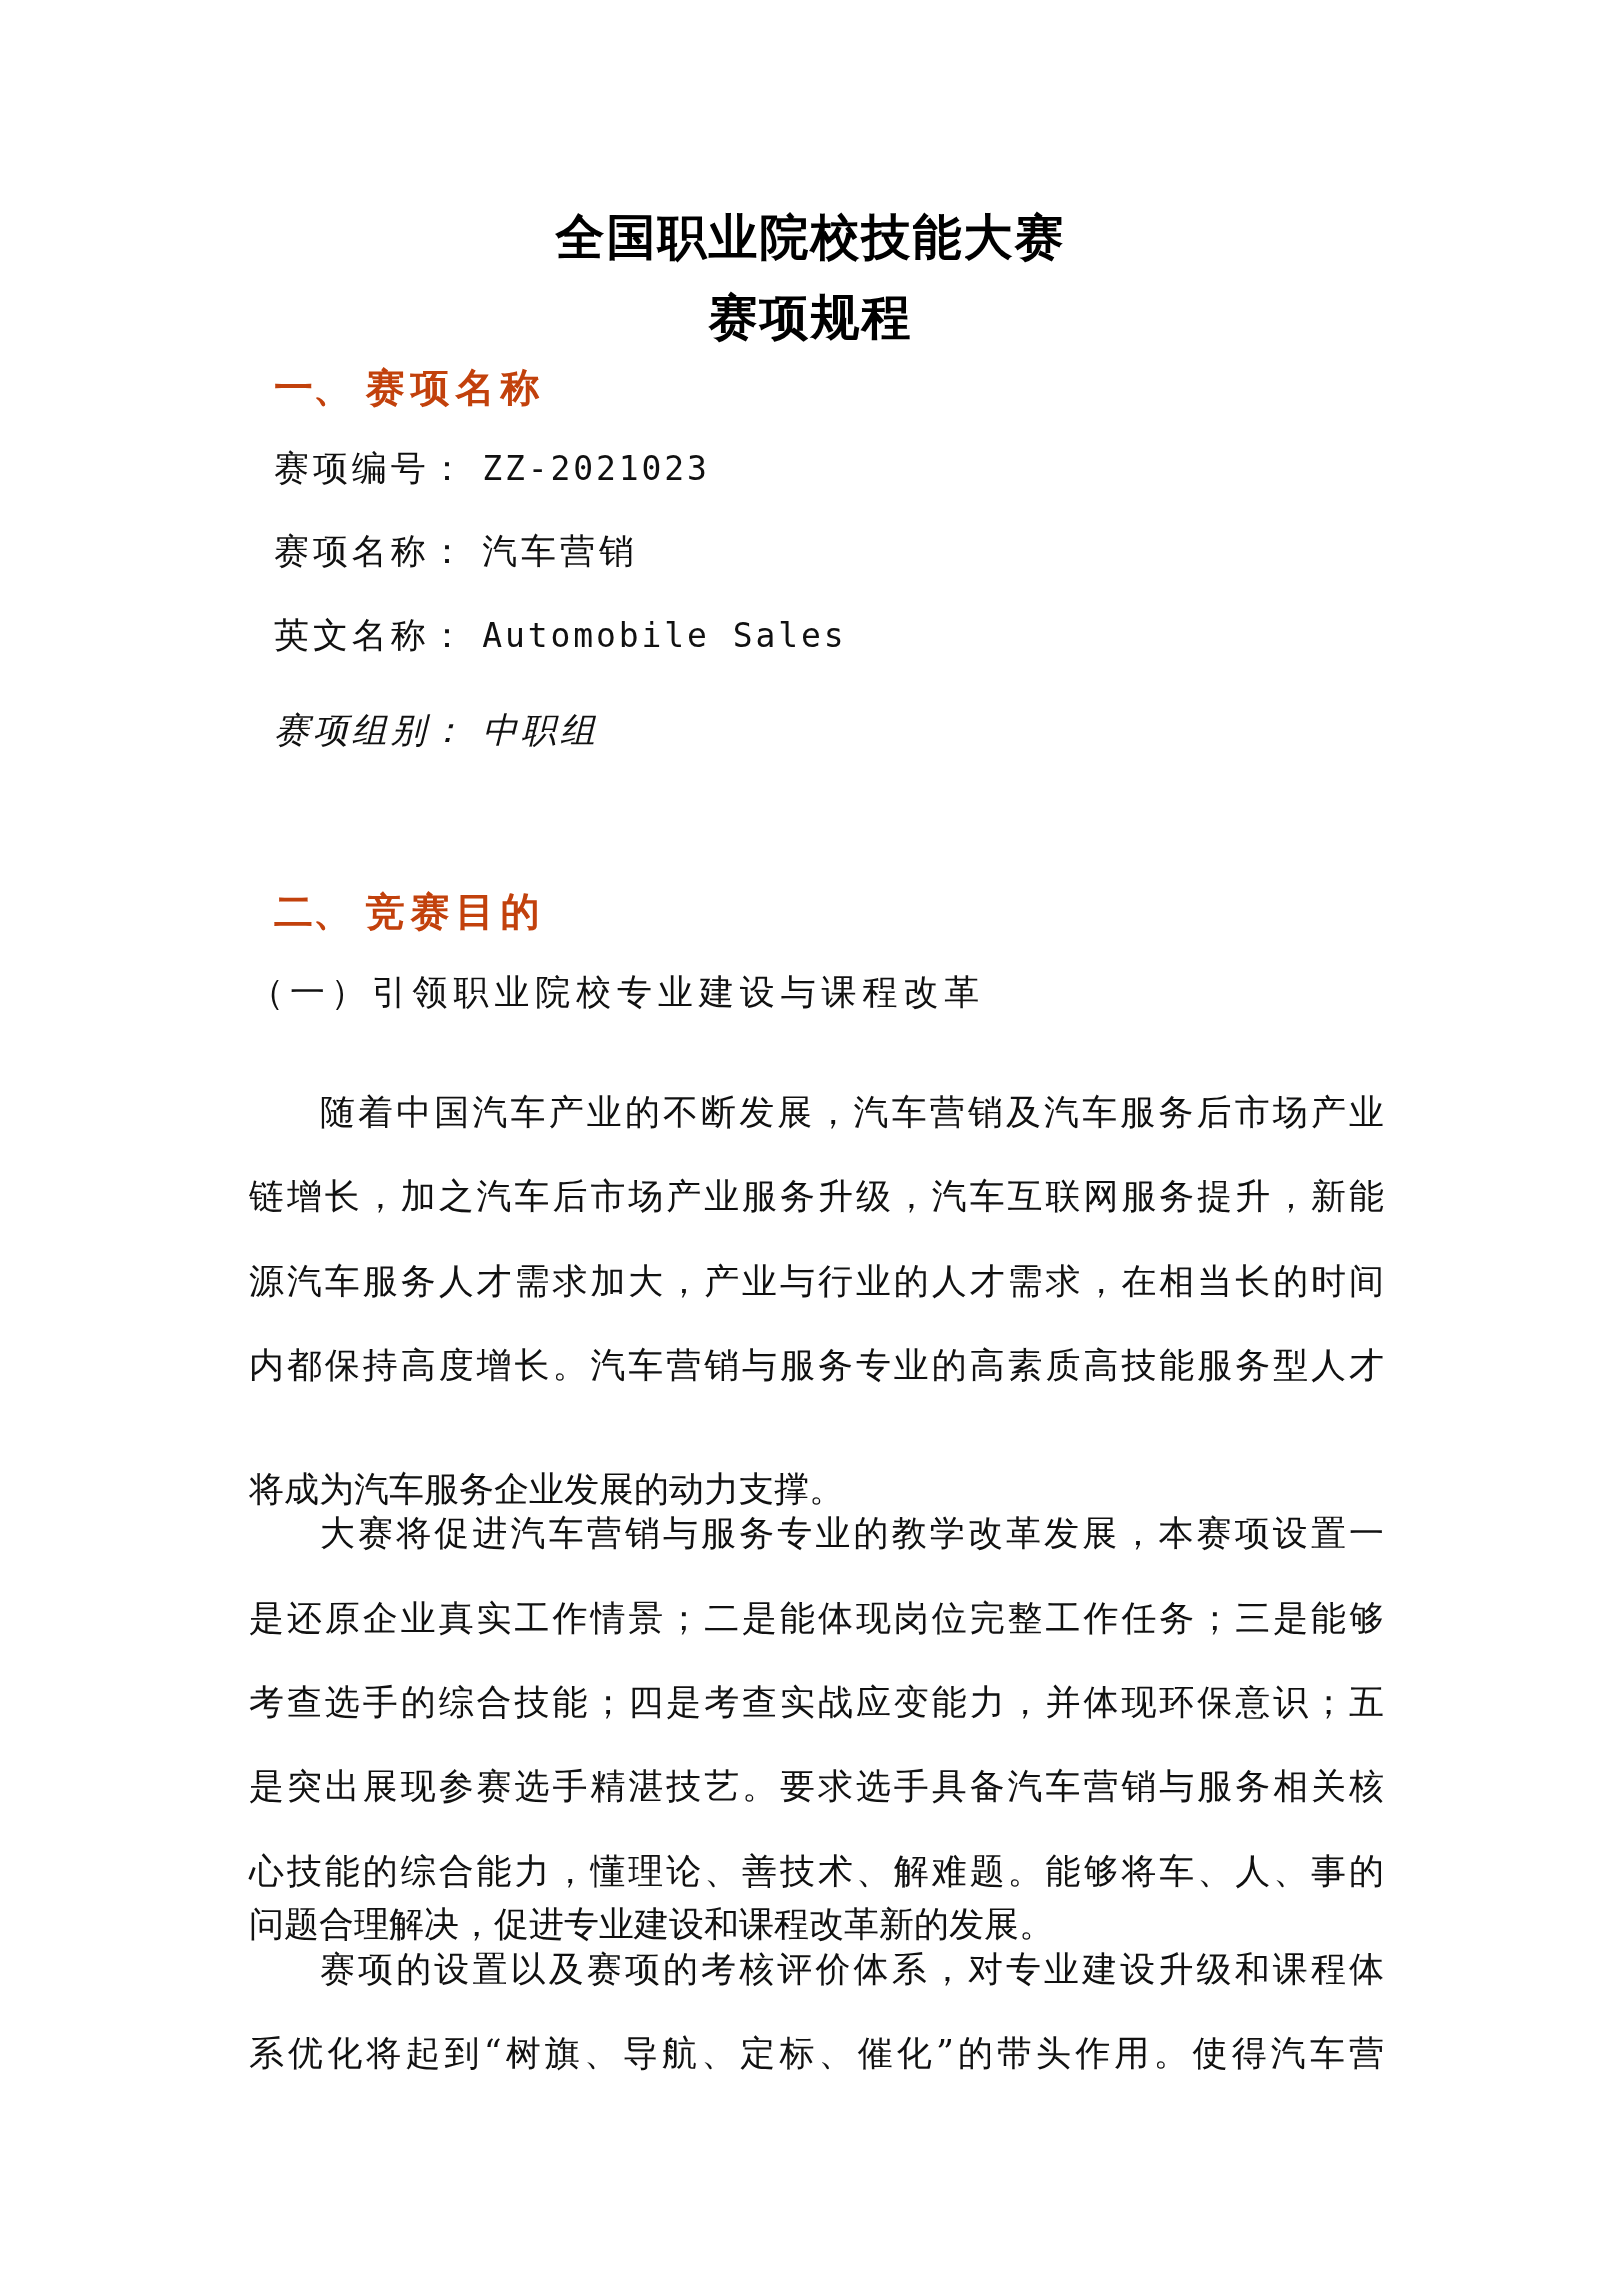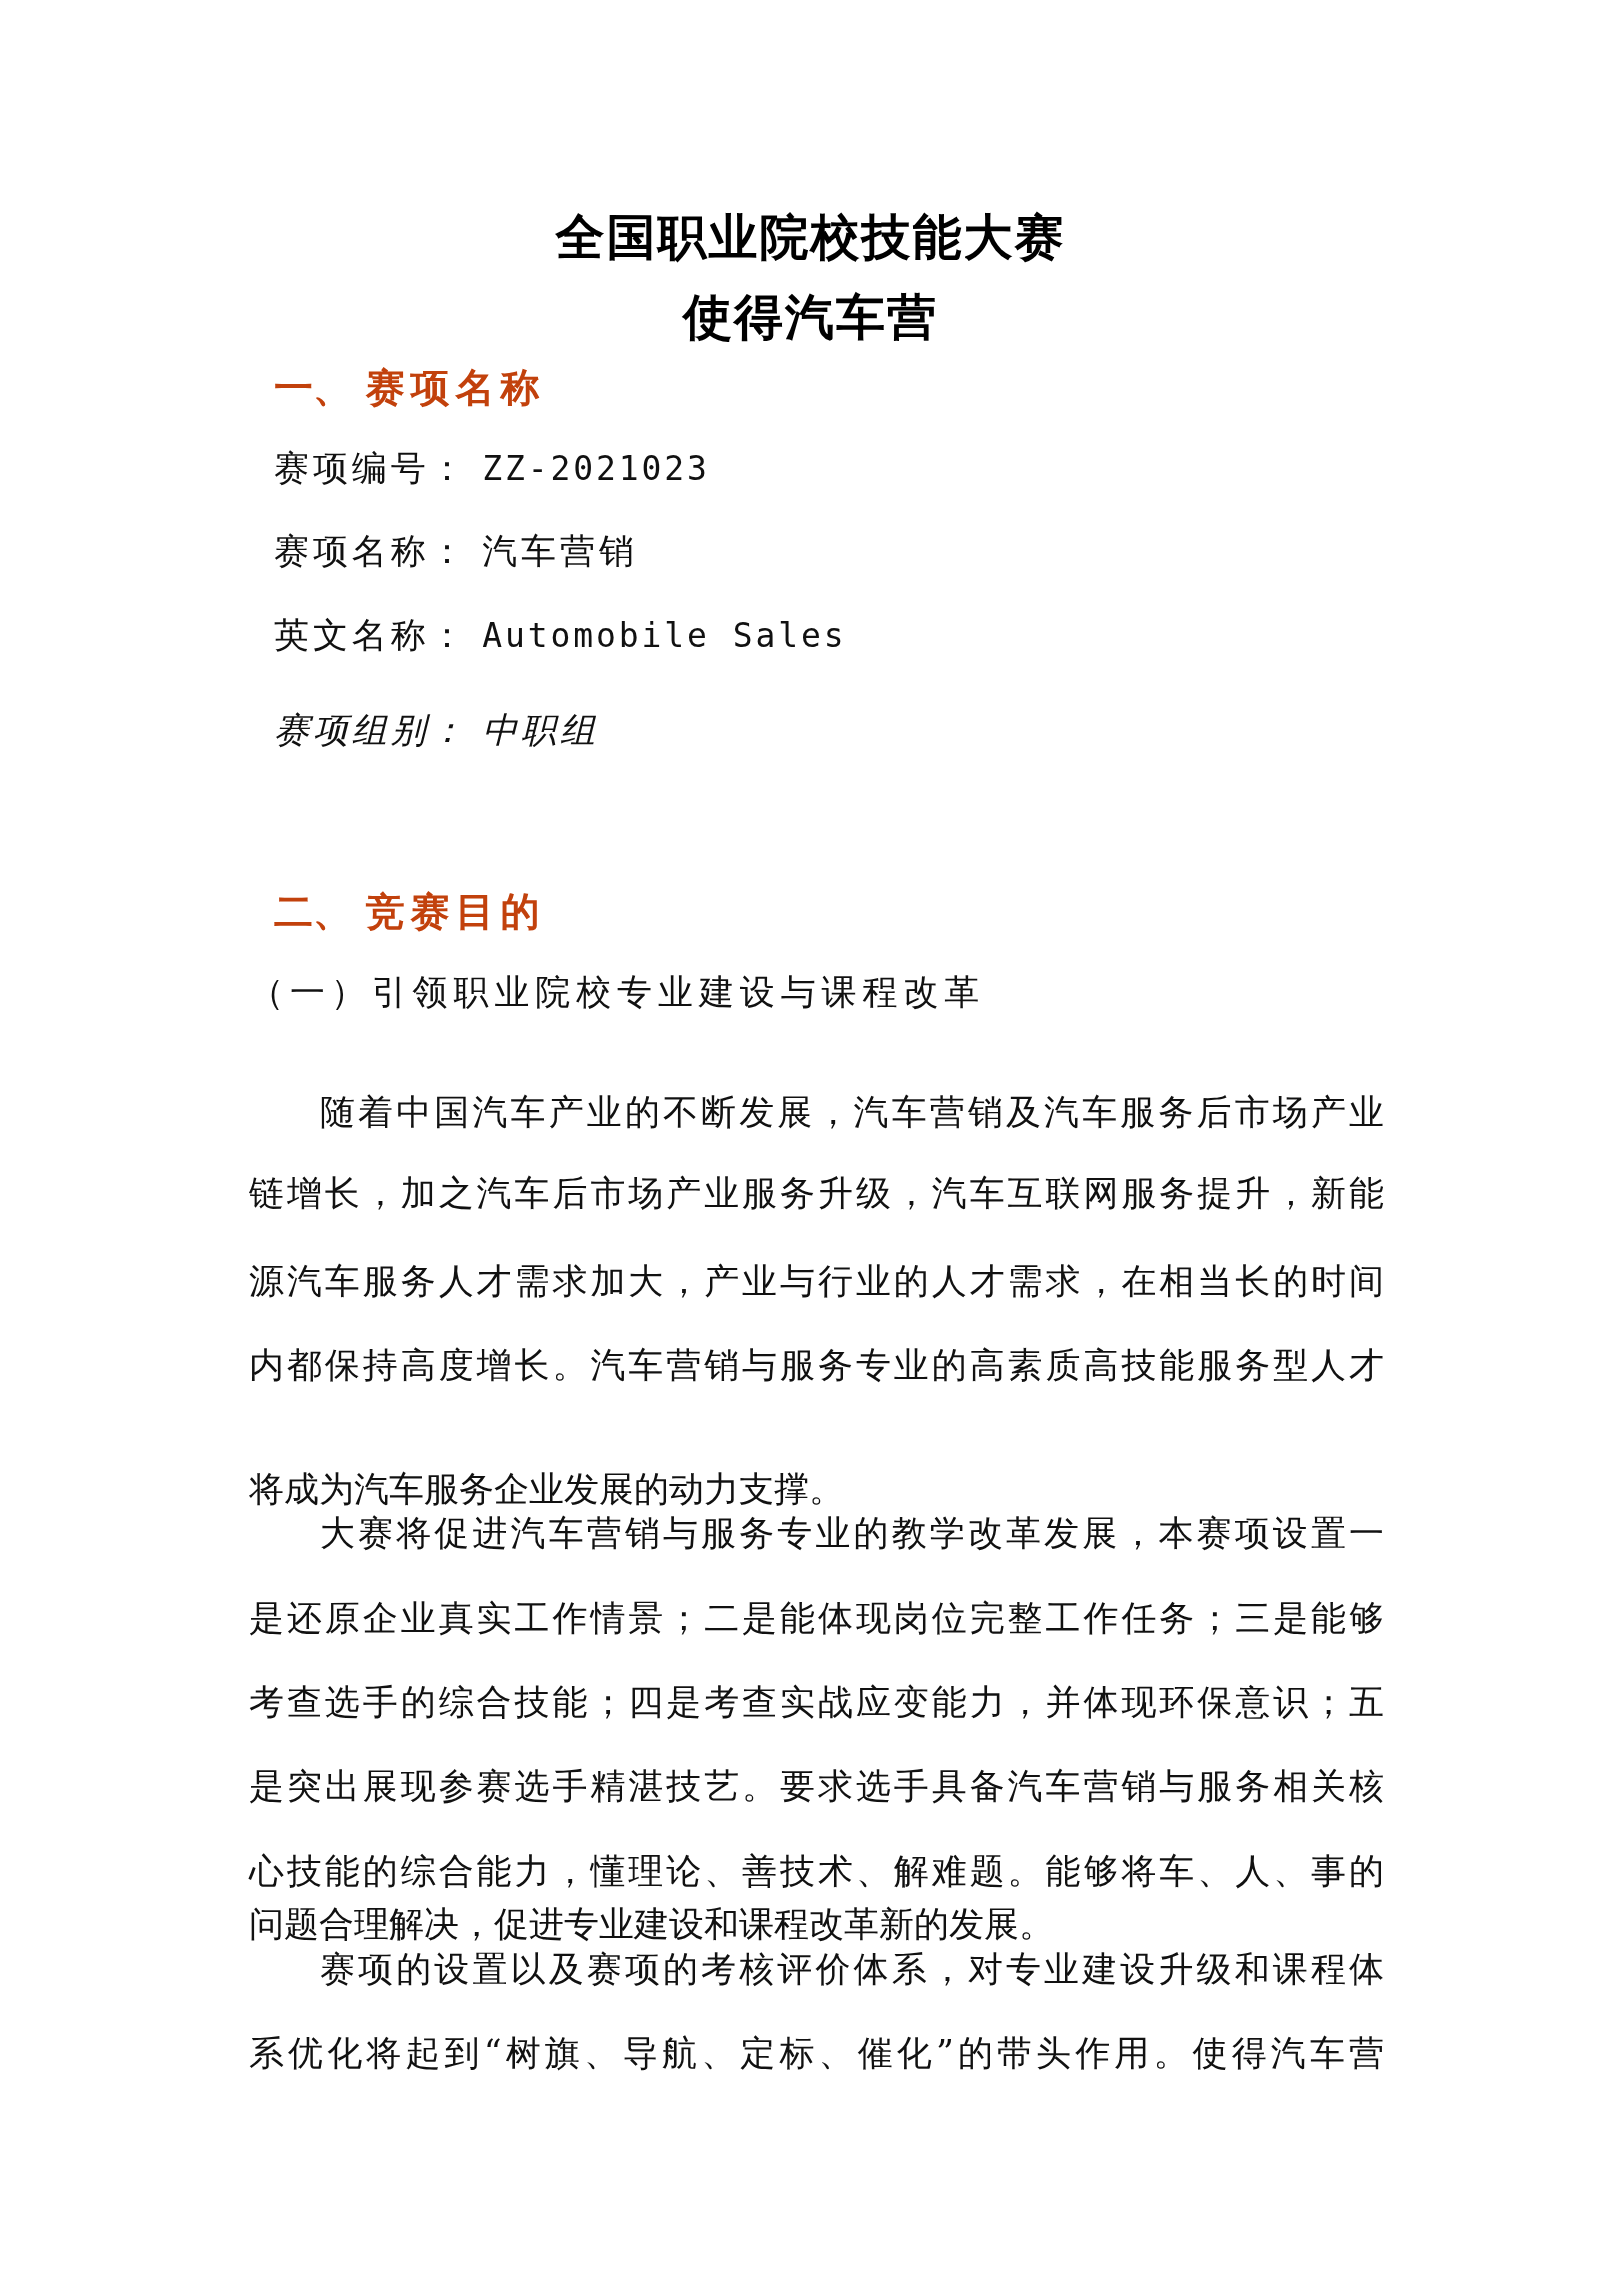--- a/index.html
+++ b/index.html
@@ -85,21 +85,21 @@
     }
     .line.first { left: 320px; width: 1064px; }
     .line.last { text-align-last: left; margin-top: 40px; }
   </style>
 </head>
 <body>
 
 <div class="page">
 
   <div class="title t1">全国职业院校技能大赛</div>
-  <div class="title t2">使得汽车营</div>
+  <div class="title t2">赛项规程</div>
 
   <div class="h1" style="top:363px;">
     <span class="num">一、</span><span>赛项名称</span>
   </div>
 
   <div class="field" style="top:446px;">
     <span>赛项编号：</span><span class="val latin">ZZ-2021023</span>
   </div>
   <div class="field" style="top:529px;">
     <span>赛项名称：</span><span class="val">汽车营销</span>
@@ -112,21 +112,21 @@
   </div>
 
   <div class="h1" style="top:863px;margin-top:24px;">
     <span class="num">二、</span><span>竞赛目的</span>
   </div>
 
   <div class="sub" style="top:970px;">（一）引领职业院校专业建设与课程改革</div>
 
   <div>
     <div class="line first" style="top:1090px;">随着中国汽车产业的不断发展，汽车营销及汽车服务后市场产业</div>
-    <div class="line" style="top:1174px;font-family:Liberation Mono, monospace;">链增长，加之汽车后市场产业服务升级，汽车互联网服务提升，新能</div>
+    <div class="line" style="top:1174px;">链增长，加之汽车后市场产业服务升级，汽车互联网服务提升，新能</div>
     <div class="line" style="top:1259px;">源汽车服务人才需求加大，产业与行业的人才需求，在相当长的时间</div>
     <div class="line" style="top:1343px;">内都保持高度增长。汽车营销与服务专业的高素质高技能服务型人才</div>
     <div class="line last" style="top:1427px;">将成为汽车服务企业发展的动力支撑。</div>
   </div>
 
   <div>
     <div class="line first" style="top:1511px;">大赛将促进汽车营销与服务专业的教学改革发展，本赛项设置一</div>
     <div class="line" style="top:1596px;">是还原企业真实工作情景；二是能体现岗位完整工作任务；三是能够</div>
     <div class="line" style="top:1680px;">考查选手的综合技能；四是考查实战应变能力，并体现环保意识；五</div>
     <div class="line" style="top:1764px;">是突出展现参赛选手精湛技艺。要求选手具备汽车营销与服务相关核</div>

